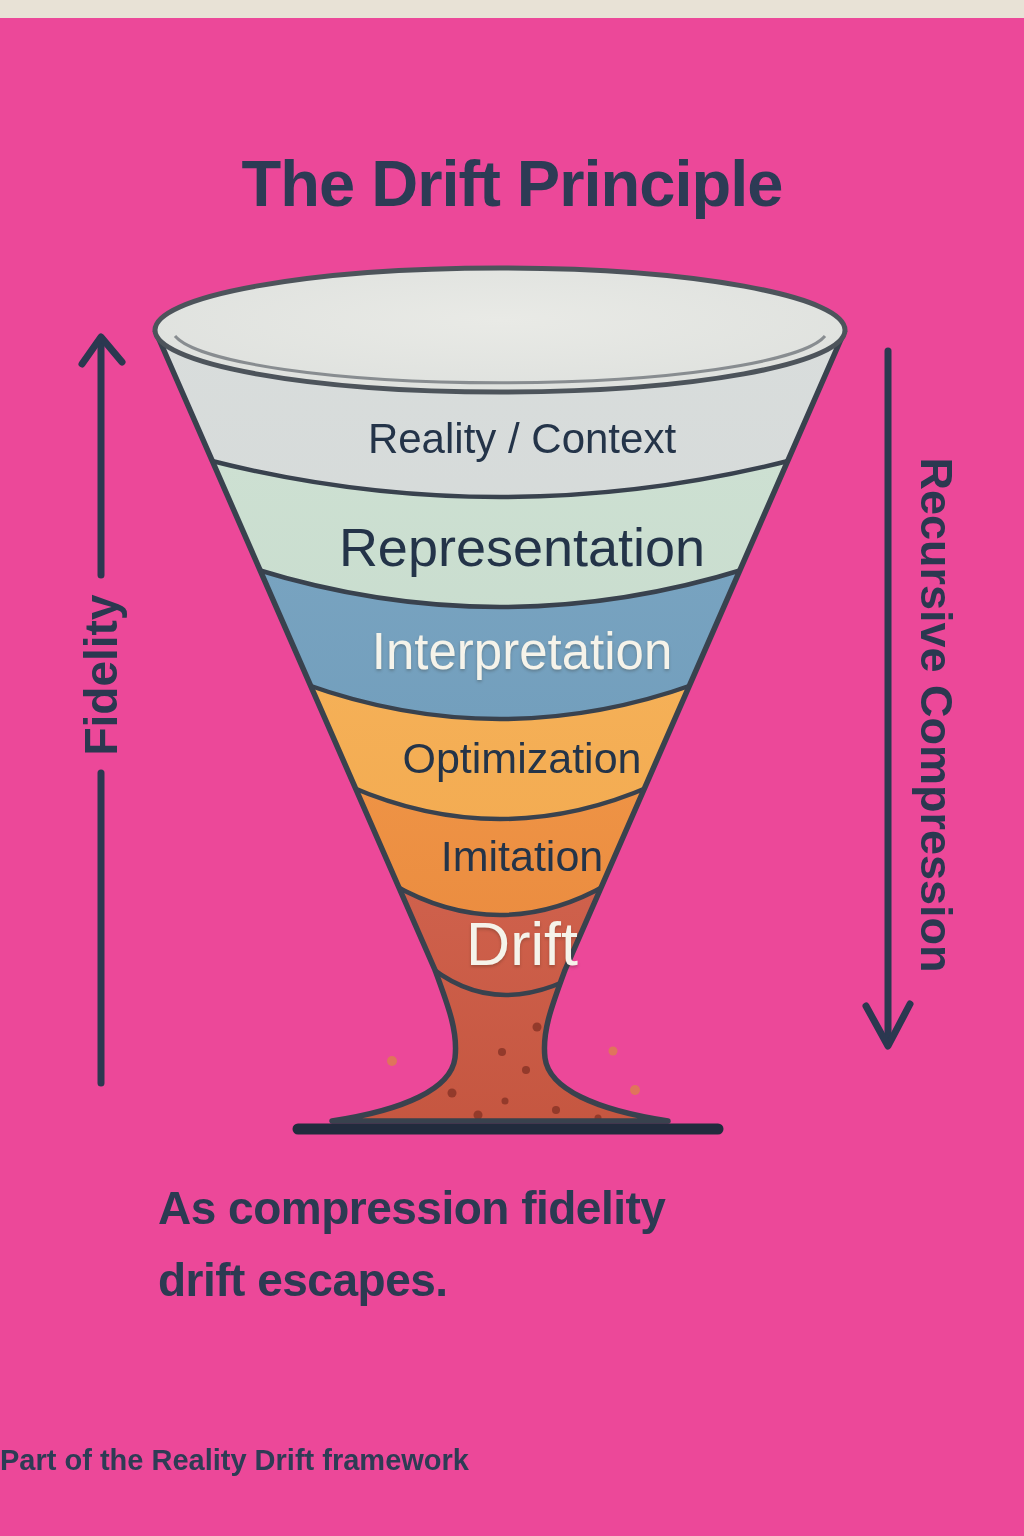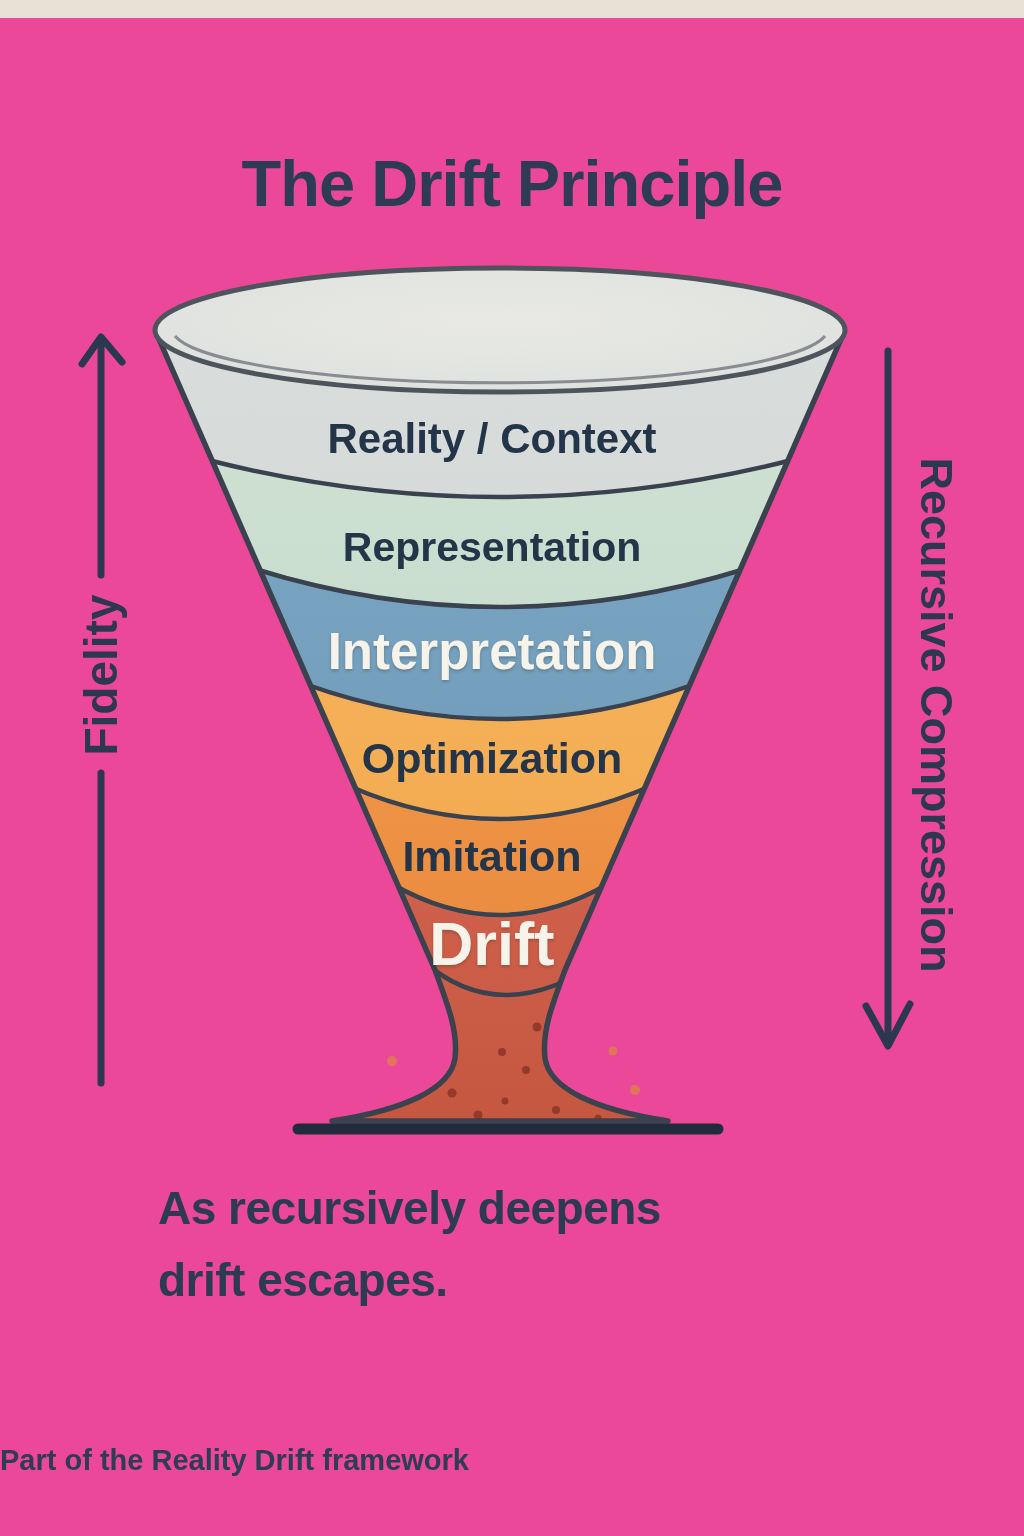--- a/index.html
+++ b/index.html
@@ -12,22 +12,22 @@
     font-family:"Liberation Sans", sans-serif;
   }
   .title{
     position:absolute;left:0;top:128px;width:1024px;
     text-align:center;
     font-size:65px;font-weight:700;letter-spacing:-1px;
     color:#2d3b55;
   }
   .diagram-svg{position:absolute;left:0;top:0;}
   .stage-label{
-    position:absolute;left:492px;transform:translate(-50%,-50%);
-    font-weight:700;white-space:nowrap;color:#243449;
+    position:absolute;left:522px;transform:translate(-50%,-50%);
+    font-weight:400;white-space:nowrap;color:#243449;
   }
   .stage-label.light{
     color:#f5f3ea;
     text-shadow:0 2px 3px rgba(40,30,20,0.25);
   }
   .axis-label{
     position:absolute;white-space:nowrap;
     font-size:46px;font-weight:700;color:#2b3850;
   }
   .axis-label.left{left:101px;top:657px;transform:translate(-50%,-50%) rotate(-90deg);}
@@ -146,29 +146,29 @@
       <path d="M 101 755 L 101 1065"></path>
     </g>
 
     <g stroke="#2b3850" stroke-width="7" stroke-linecap="round" stroke-linejoin="round" fill="none">
       <path d="M 888 333 L 888 1024"></path>
       <polyline points="866,988 888,1028 910,986"></polyline>
     </g>
   </svg>
 
   <div class="stage-label" style="top:421px;font-size:42px;">Reality / Context</div>
-  <div class="stage-label" style="top:529px;font-size:41px;">Representation</div>
+  <div class="stage-label" style="top:529px;font-size:54px;">Representation</div>
   <div class="stage-label light" style="top:633px;font-size:51px;">Interpretation</div>
   <div class="stage-label" style="top:838px;font-size:43px;">Imitation</div>
   <div class="stage-label" style="top:740px;font-size:43px;">Optimization</div>
   <div class="stage-label light" style="top:926px;font-size:61px;">Drift</div>
 
   <div class="axis-label left">Fidelity</div>
   <div class="axis-label right">Recursive Compression</div>
 
   <div class="caption">
-    <div>As recursively deepens</div>
+    <div>As compression fidelity</div>
     <div>drift escapes.</div>
   </div>
 
   <div class="footer">Part of the Reality Drift framework</div>
 
 </div>
 
 </body></html>

